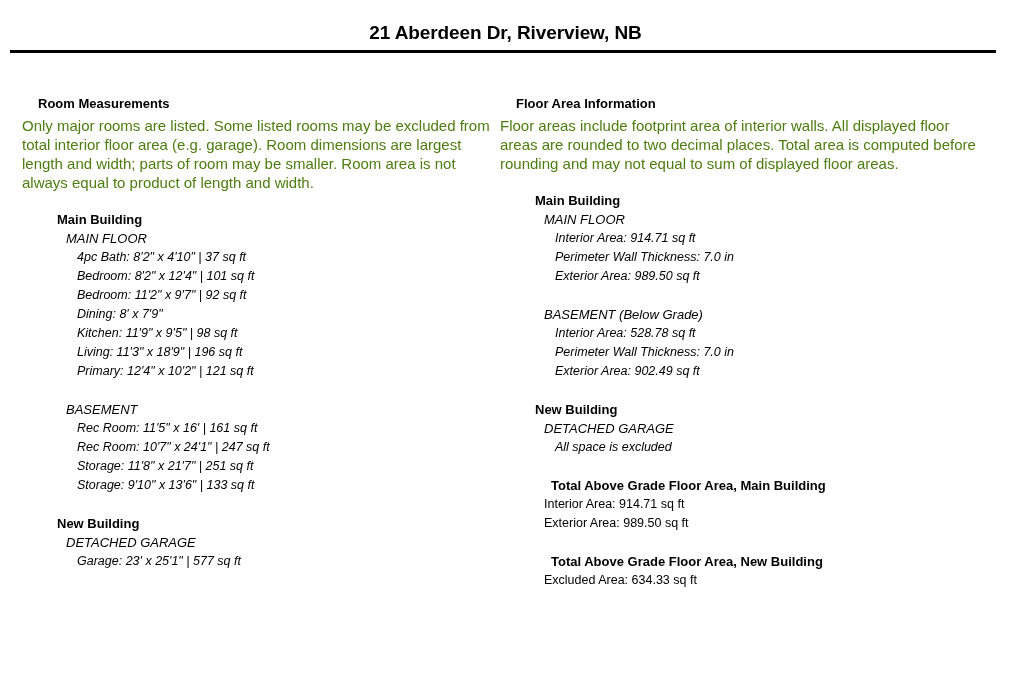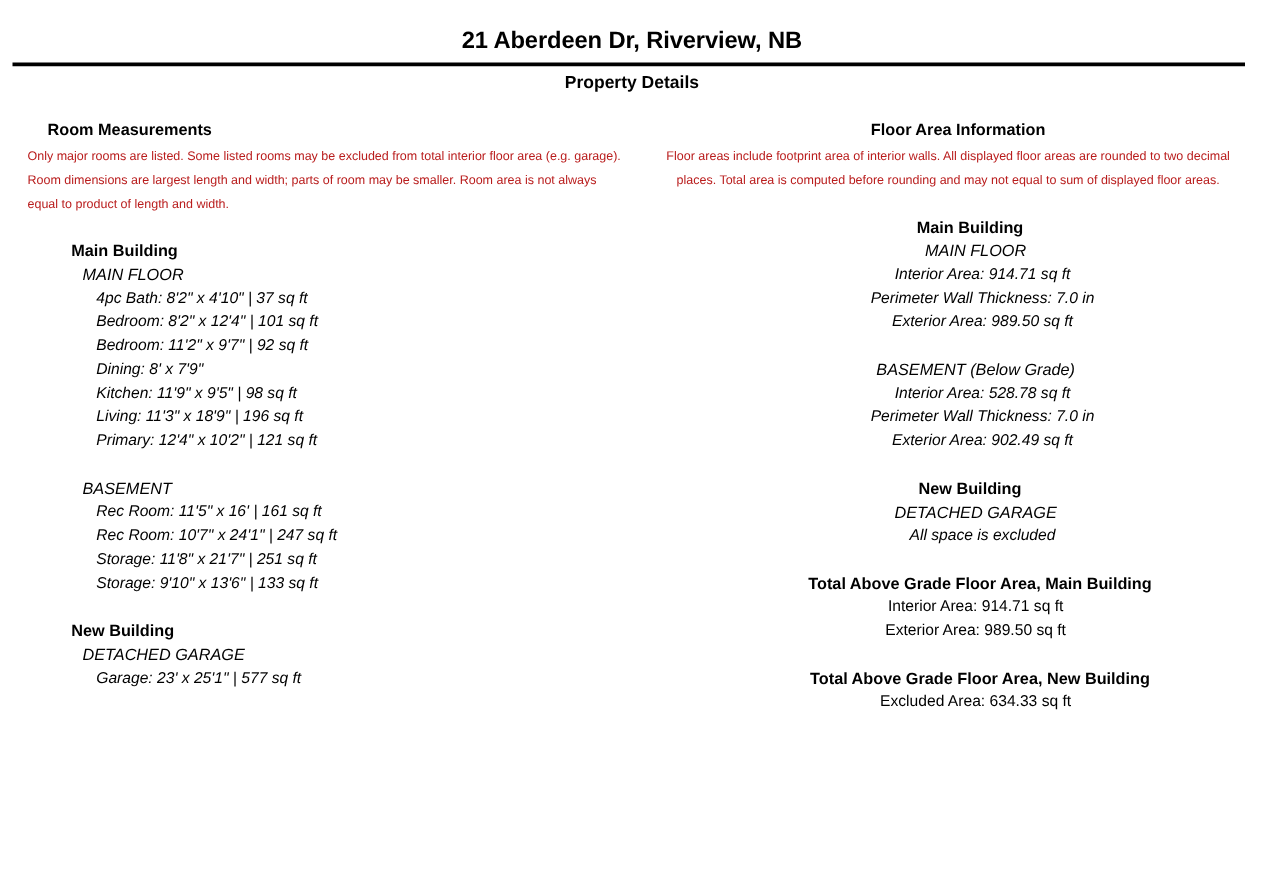--- a/index.html
+++ b/index.html
@@ -47,33 +47,33 @@
     text-align: center;
     font-size: 14px;
     font-weight: bold;
   }
   
   .col {
     position: absolute;
     top: 95px;
   }
   .col-left  { left: 22px;  width: 475px; }
-  .col-right { left: 516px; width: 485px; text-align: center; }
+  .col-right { left: 500px; width: 485px; }
 
   .col-heading {
     font-size: 13px;
     font-weight: bold;
     margin: 0 0 4px 16px;
     line-height: 17px;
   }
   .col-desc {
-    font-size: 10px;
+    font-size: 15px;
     line-height: 19px;
     margin: 0;
-    color: #b91c1c;
+    color: #4d7c0f;
   }
   
   .sections {
     margin-top: 18px;
   }
   .building {
     margin-bottom: 0;
   }
   .building-name {
     font-size: 13px;
@@ -110,21 +110,20 @@
     margin-left: 44px;
   }
 </style>
 </head>
 <body>
 
 <div class="page">
 
   <div class="doc-title">21 Aberdeen Dr, Riverview, NB</div>
   <div class="title-rule"></div>
-  <div class="doc-subtitle">Property Details</div>
 
   <div class="col col-left">
     <div class="col-heading">Room Measurements</div>
     <p class="col-desc">Only major rooms are listed. Some listed rooms may be excluded from total interior floor area (e.g. garage). Room dimensions are largest length and width; parts of room may be smaller. Room area is not always equal to product of length and width.</p>
     <div class="sections" id="left-sections">
         <div class="building">
           <div class="building-name">Main Building</div>
           <div class="floor">
             <div class="floor-name">MAIN FLOOR</div>
             <div class="entry">4pc Bath: 8'2" x 4'10" | 37 sq ft</div>

